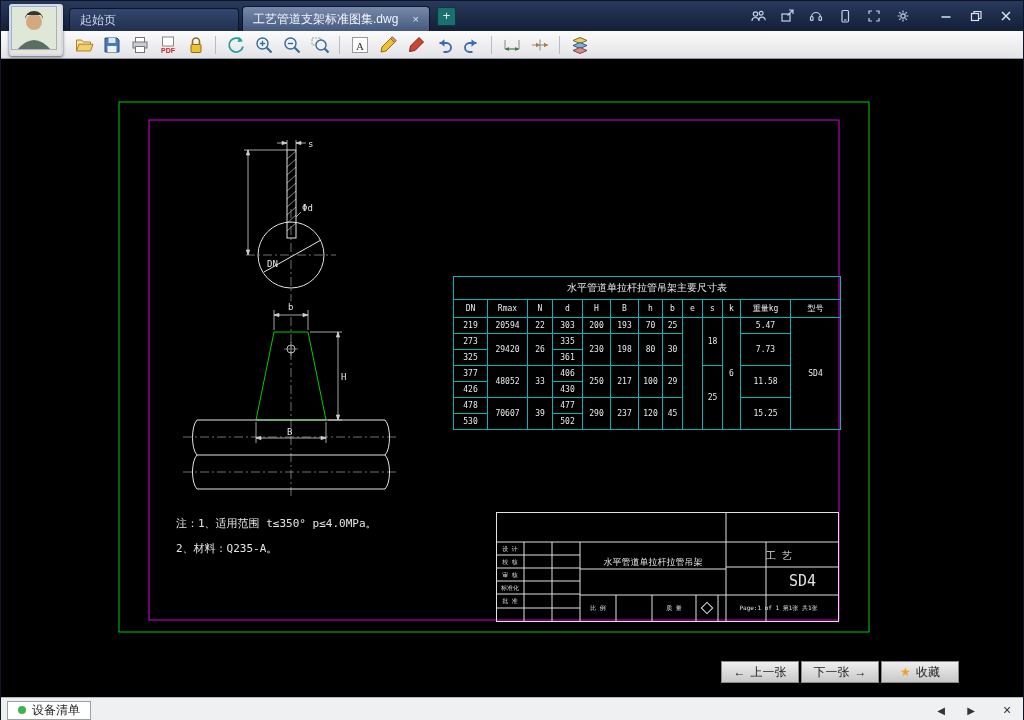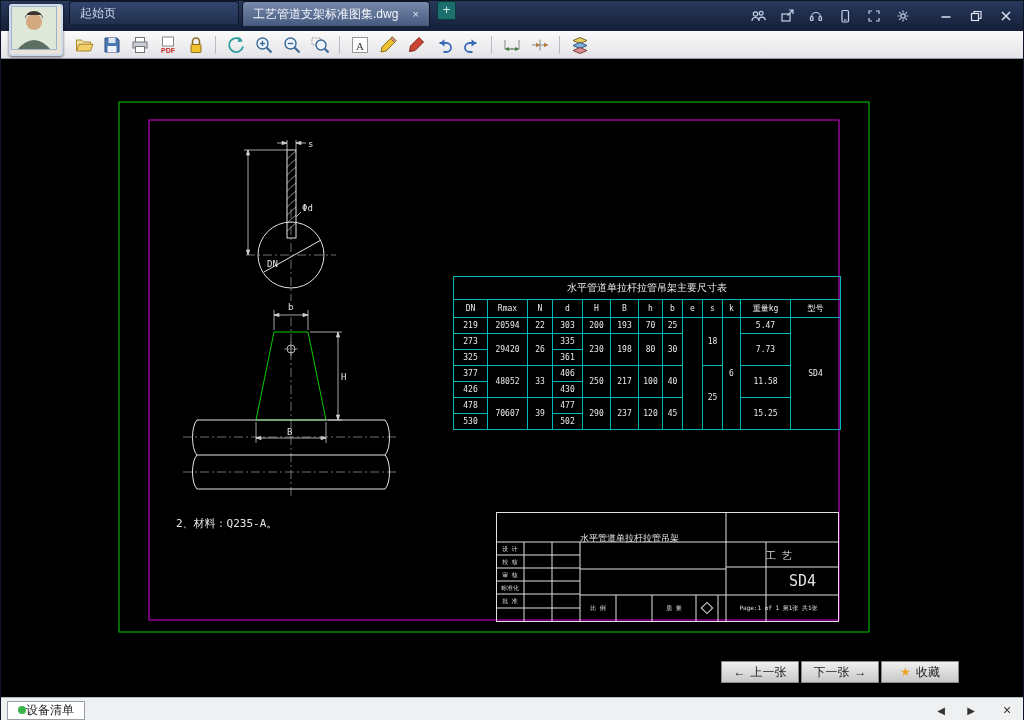--- a/index.html
+++ b/index.html
@@ -1,21 +1,21 @@
 <!DOCTYPE html>
 <html><head>
 <meta charset="utf-8">
 <style>
   html,body{margin:0;padding:0;background:#000;}
   body{width:1024px;height:720px;overflow:hidden;font-family:"Liberation Sans","DejaVu Sans",sans-serif;}
   .window{width:1024px;height:720px;display:flex;flex-direction:column;box-sizing:border-box;border:1px solid #0d1526;}
   
   .titlebar{height:30px;background:linear-gradient(#28395c,#141f38);position:relative;display:flex;align-items:flex-end;flex:0 0 30px;}
   .avatar{position:absolute;left:8px;top:3px;width:50px;height:48px;background:#e9e4d6;border:2px solid #cfdaec;border-radius:3px;box-shadow:0 1px 3px rgba(0,0,0,.6);z-index:9;overflow:hidden;}
-  .tabs{display:flex;margin-left:68px;height:100%;}
+  .tabs{display:flex;align-items:flex-end;margin-left:68px;height:100%;}
   .tab{height:23px;display:flex;align-items:center;box-sizing:border-box;padding:0 10px;font-size:12px;color:#cdd7ea;background:linear-gradient(#33466e,#22304f);border:1px solid #0c1425;border-bottom:none;border-radius:4px 4px 0 0;margin-right:3px;}
   .tab.inactive{width:170px;}
   .tab.active{width:188px;background:linear-gradient(#76privacy89a9,#465a80);background:linear-gradient(#7689a9,#465a80);color:#f2f6fc;height:25px;}
   .tab-label{flex:1;white-space:nowrap;overflow:hidden;}
   .tab-close{margin-left:6px;font-size:11px;color:#dbe2ee;cursor:pointer;}
   .newtab{width:17px;height:17px;margin:0 0 5px 4px;background:#1d6e6e;color:#d8f2ee;font-size:13px;line-height:16px;text-align:center;border-radius:2px;border:1px solid #0b3a3a;}
   .tb-right{position:absolute;right:8px;top:0;height:30px;display:flex;align-items:center;gap:11px;}
   .tb-ic{width:18px;height:18px;display:flex;align-items:center;justify-content:center;}
   .tb-ic svg{display:block;}
   .winctl{display:flex;align-items:center;gap:12px;margin-left:14px;}
@@ -34,31 +34,31 @@
   .cad-table{position:absolute;left:452px;top:217px;border-collapse:collapse;table-layout:fixed;}
   .cad-table td{border:1px solid #00b6b6;color:#eaeaea;font-family:"DejaVu Sans Mono",monospace;font-size:8px;line-height:1;text-align:center;padding:0;height:15px;white-space:nowrap;overflow:hidden;}
   .cad-table td.tbl-title{height:22px;font-size:10px;position:relative;}
   .cad-table td.tbl-h{height:17px;}
   .tbl-unit{position:absolute;right:8px;top:7px;font-size:12px;margin-top:28px;}
   
   .titleblock{position:absolute;left:495px;top:453px;width:343px;height:110px;color:#e2e2e2;}
   .titleblock .grid{position:absolute;left:0;top:0;}
   .tbk{position:absolute;font-family:"DejaVu Sans Mono",monospace;}
   .tbk.lbl{width:28px;text-align:center;font-size:6px;line-height:13px;color:#d6d6d6;}
-  .tbk.name{left:84px;top:20px;width:146px;font-size:9px;}
+  .tbk.name{left:84px;top:44px;width:146px;text-align:center;font-size:9px;}
   .tbk.disc{left:270px;top:37px;width:73px;text-align:left;font-size:10px;}
   .tbk.code{left:270px;top:60px;width:73px;text-align:center;font-size:15px;}
   .tbk.small{font-size:6px;top:92px;text-align:center;}
   
   .nav-buttons{position:absolute;top:602px;right:64px;display:flex;gap:2px;}
   .navbtn{height:22px;min-width:78px;background:linear-gradient(#efefef,#c8c8c8);border:1px solid #8a8a8a;color:#222;font-size:12px;display:flex;align-items:center;justify-content:center;gap:5px;padding:0 8px;font-family:"Liberation Sans",sans-serif;}
   .navbtn .star{color:#f0a21e;}
   
   .statusbar{height:25px;flex:0 0 25px;background:#eef0f2;border-top:1px solid #b4b8bd;display:flex;align-items:center;padding:0 6px;box-sizing:border-box;}
-  .devbtn{background:#fff;border:1px solid #9aa0a8;height:19px;display:flex;align-items:center;padding:0 10px;font-size:12px;color:#222;}
+  .devbtn{background:#fff;border:1px solid #9aa0a8;height:19px;display:flex;align-items:center;gap:6px;padding:0 10px;font-size:12px;color:#222;}
   .dot{width:8px;height:8px;border-radius:50%;background:#3bb54a;}
   .sb-right{margin-left:auto;display:flex;align-items:center;gap:10px;}
   .sb-btn{width:20px;height:18px;display:flex;align-items:center;justify-content:center;font-size:10px;color:#333;background:none;border:none;padding:0;}
   .sb-btn.close{font-size:14px;margin-left:6px;}
 </style>
 </head>
 <body>
 
 <div class="window">
 
@@ -425,21 +425,21 @@
             <td rowspan="1">361</td>
           </tr>
           <tr>
             <td rowspan="1">377</td>
             <td rowspan="2">48052</td>
             <td rowspan="2">33</td>
             <td rowspan="1">406</td>
             <td rowspan="2">250</td>
             <td rowspan="2">217</td>
             <td rowspan="2">100</td>
-            <td rowspan="2">40</td>
+            <td rowspan="2">29</td>
             <td rowspan="4">25</td>
             <td rowspan="2">11.58</td>
           </tr>
           <tr>
             <td rowspan="1">426</td>
             <td rowspan="1">430</td>
           </tr>
           <tr>
             <td rowspan="1">478</td>
             <td rowspan="2">70607</td>
@@ -452,20 +452,21 @@
             <td rowspan="2">15.25</td>
           </tr>
           <tr>
             <td rowspan="1">530</td>
             <td rowspan="1">502</td>
           </tr>
         </tbody>
       </table>
 
     <div class="notes">
+      <div>注：1、适用范围 t≤350° p≤4.0MPa。</div>
       <div class="indent">2、材料：Q235-A。</div>
     </div>
 
     <div class="titleblock">
       <svg class="grid" width="343" height="110" viewBox="0 0 343 110" stroke="#e0e0e0" stroke-width="1" fill="none">
         <rect x="0.5" y="0.5" width="342" height="109"></rect>
         <line x1="0" y1="30" x2="343" y2="30"></line>
         <line x1="230" y1="0" x2="230" y2="110"></line>
         <line x1="270" y1="30" x2="270" y2="110"></line>
         <line x1="28" y1="30" x2="28" y2="110"></line>

